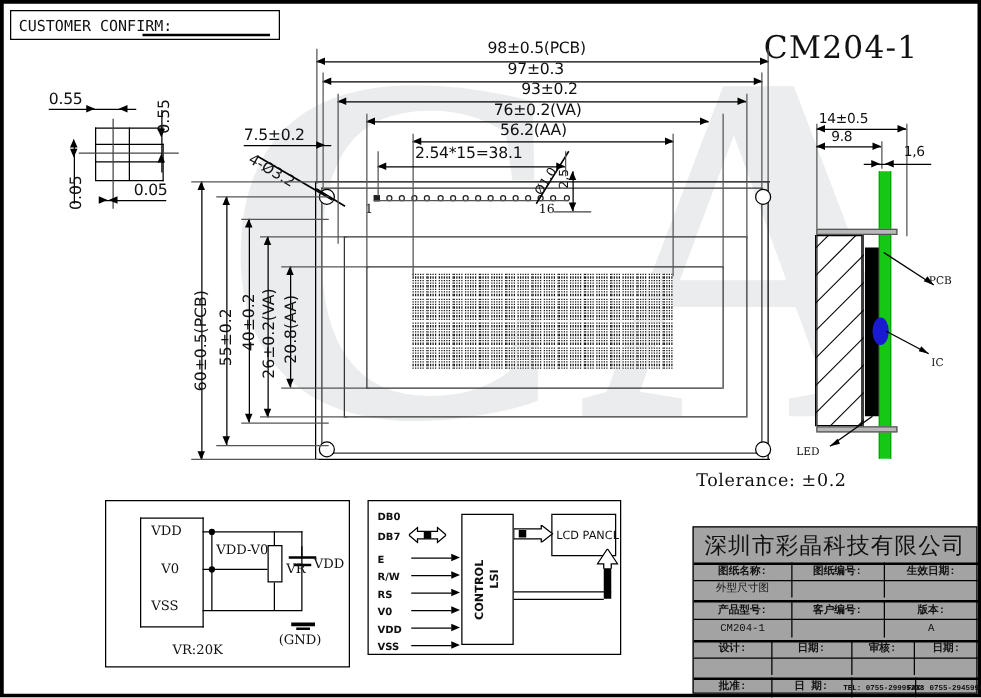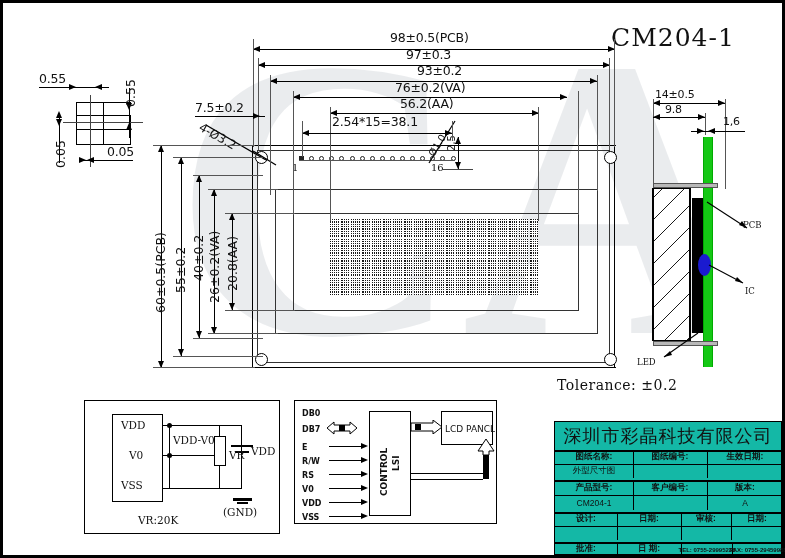--- a/index.html
+++ b/index.html
@@ -64,38 +64,42 @@
   .bezel{position:absolute;background:#b8b8b8;border:1px solid #555;box-sizing:border-box;}
 
   
   .panel{position:absolute;border:1.5px solid #000;box-sizing:border-box;background:#fff;}
   .ctext{position:absolute;font-size:10.5px;font-family:"DejaVu Serif","Liberation Serif",serif;white-space:nowrap;}
   .btext{position:absolute;font-size:8px;font-weight:bold;white-space:nowrap;
          font-family:"DejaVu Sans",sans-serif;}
 
   
   .tb{position:absolute;left:551px;top:418px;width:228px;height:134px;
-      border:1.6px solid #000;box-sizing:border-box;background:#14b8a6;}
+      border:1.6px solid #000;box-sizing:border-box;background:#a3a3a3;}
   .tbcell{position:absolute;box-sizing:border-box;font-size:8.5px;text-align:center;
           display:flex;align-items:center;justify-content:center;white-space:nowrap;
-          font-family:Liberation Sans, sans-serif;font-weight:bold;}
+          font-family:Liberation Mono, monospace;font-weight:bold;}
   .company{position:absolute;left:0;top:2px;width:100%;height:24px;
            display:flex;align-items:center;justify-content:center;
            font-size:18px;font-family:"DejaVu Serif","Liberation Serif",serif;letter-spacing:1px;}
   .tiny{font-size:6px;font-weight:bold;}
 </style>
 </head>
 <body>
 
 <div class="sheet">
 
   <svg class="wm" viewBox="0 0 560 420">
     <text x="20" y="330" font-size="400" font-weight="bold">CAIJ</text>
   </svg>
 
+  <div class="cc">
+    <span>CUSTOMER CONFIRM:</span>
+    <div class="rule"></div>
+  </div>
 
   <div class="bigtitle">CM204-1</div>
 
   <div>
 
     <div class="ln" style="left:73px;top:99px;width:27px;height:1px;"></div>
     <div class="ln" style="left:73px;top:126px;width:55px;height:1px;"></div>
     <div class="ln" style="left:73px;top:141px;width:55px;height:1px;"></div>
     <div class="ln" style="left:73px;top:99px;width:1px;height:42px;"></div>
     <div class="ln" style="left:100px;top:99px;width:1px;height:42px;"></div>

